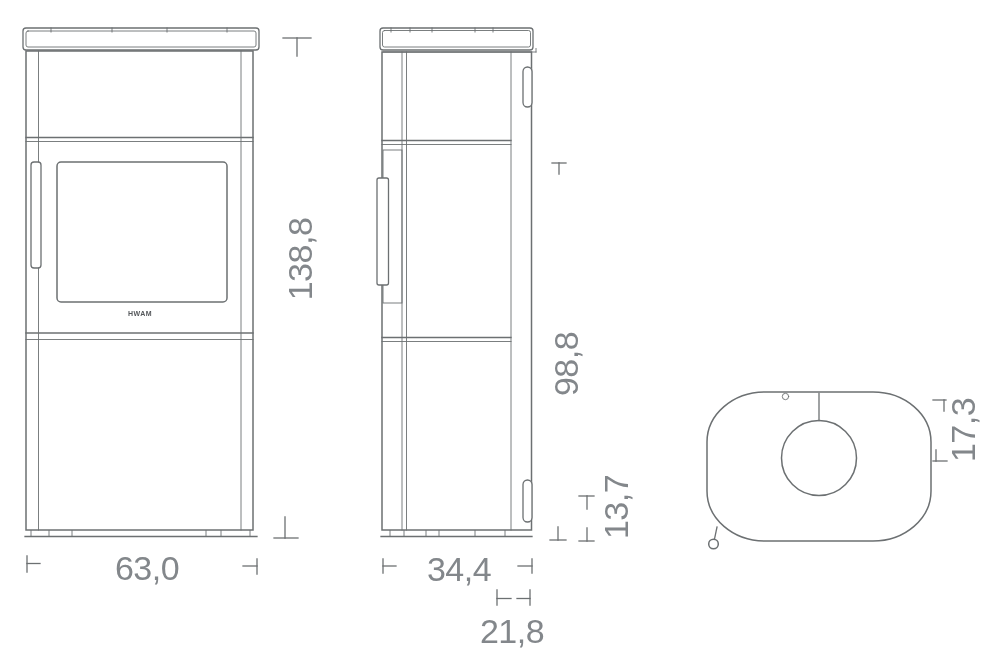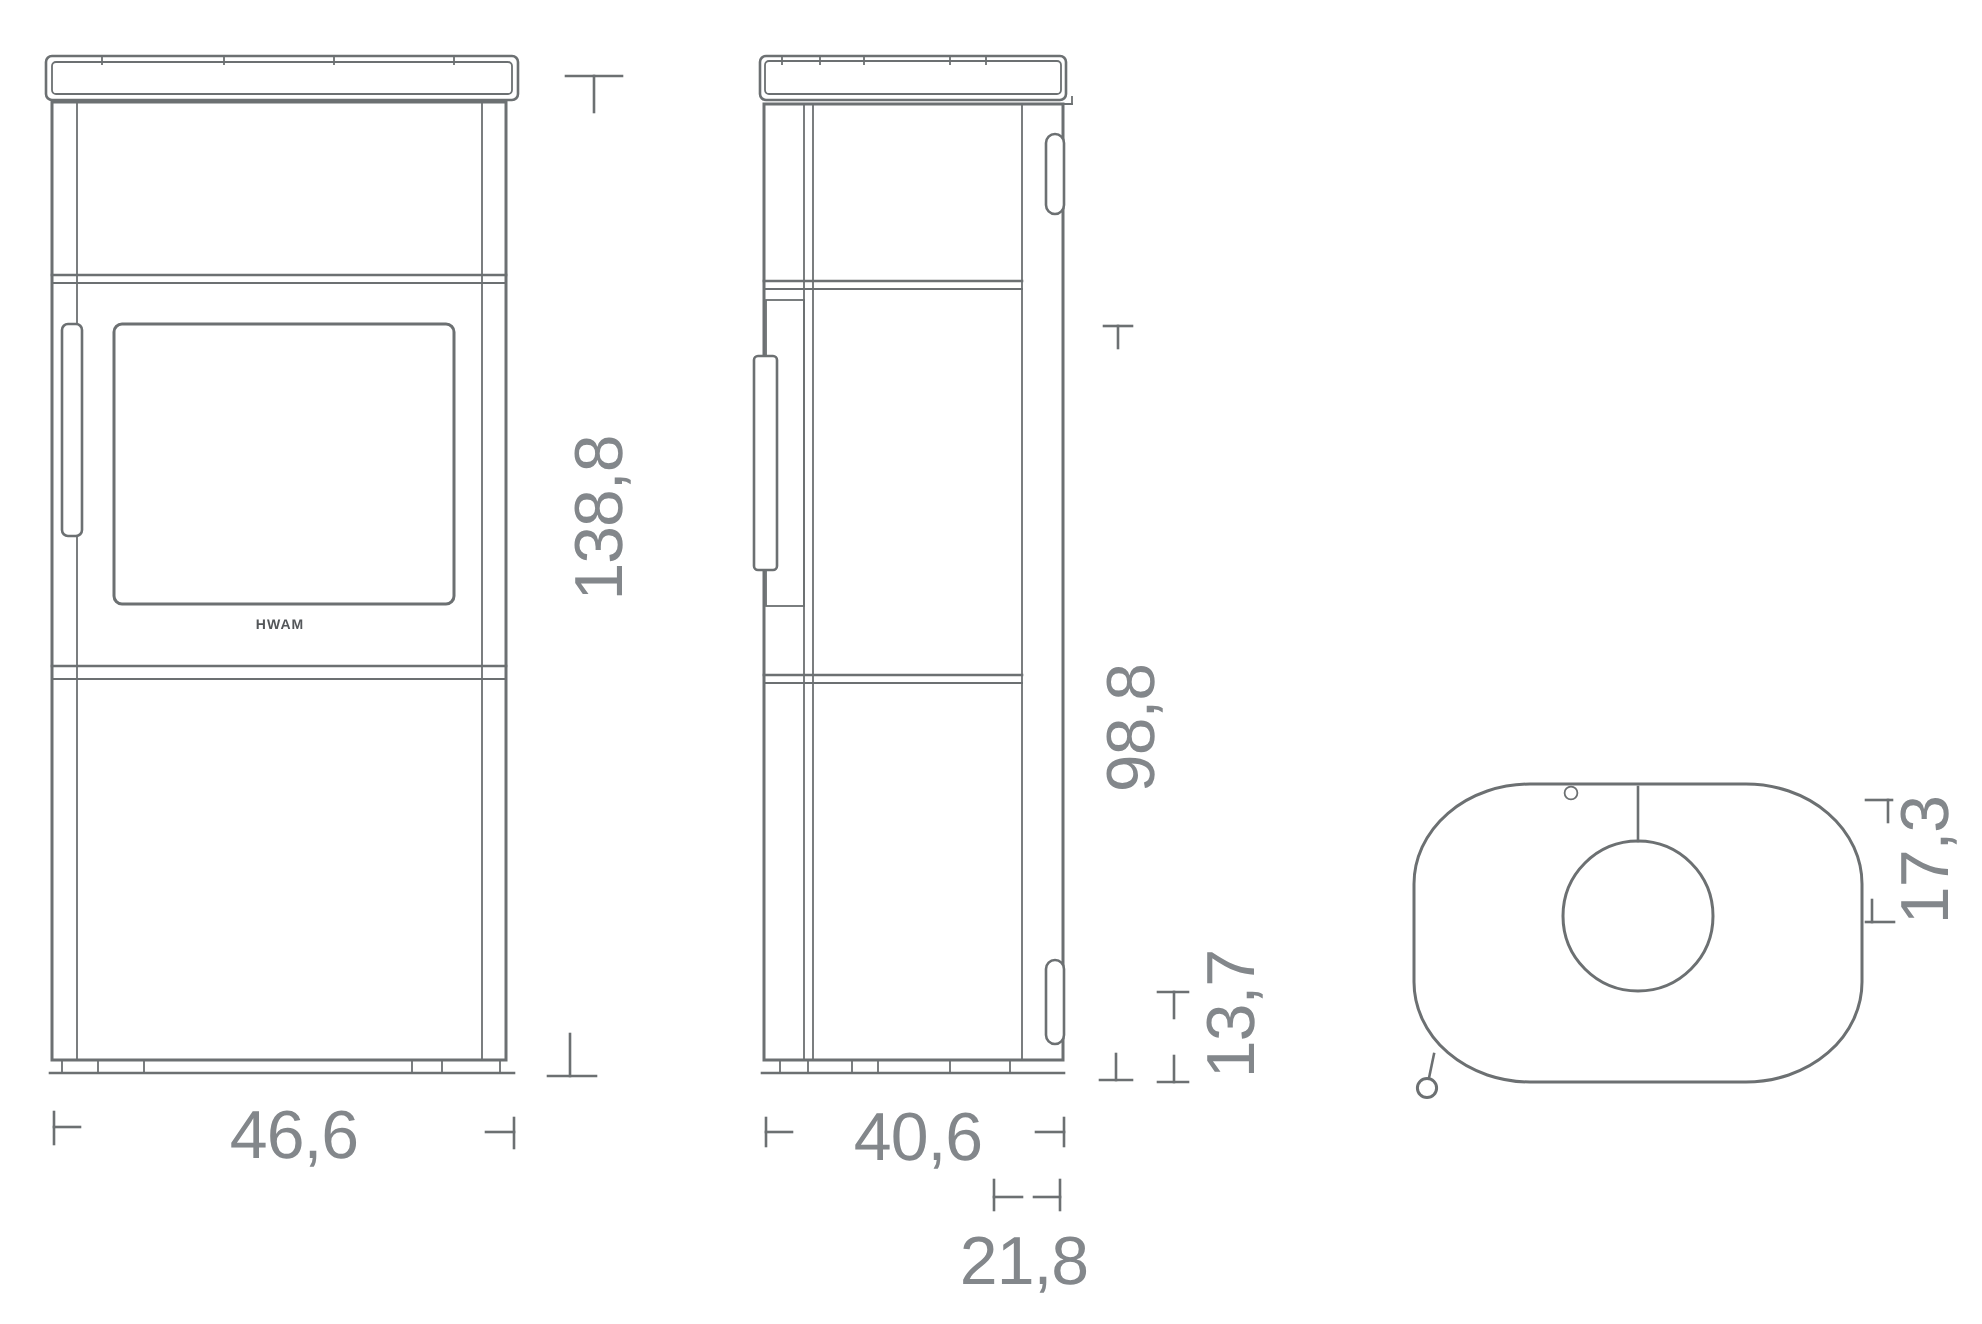--- a/index.html
+++ b/index.html
@@ -190,25 +190,25 @@
         <line class="art" x1="933" y1="400" x2="946" y2="400"></line>
         <line class="art" x1="944" y1="400" x2="944" y2="411"></line>
       </g>
       <g>
         <line class="art" x1="936" y1="450" x2="936" y2="461"></line>
         <line class="art" x1="933" y1="461" x2="947" y2="461"></line>
       </g>
     </g>
   </svg>
 
-  <div class="dim" style="left:147px;top:568px;">46,6</div>
+  <div class="dim" style="left:147px;top:568px;">63,0</div>
 
   <div class="dim vert" style="left:300px;top:259px;">138,8</div>
 
-  <div class="dim" style="left:459px;top:569px;">40,6</div>
+  <div class="dim" style="left:459px;top:569px;">34,4</div>
 
   <div class="dim" style="left:512px;top:631px;">21,8</div>
 
   <div class="dim vert" style="left:566px;top:364px;">98,8</div>
 
   <div class="dim vert" style="left:616px;top:507px;">13,7</div>
 
   <div class="dim vert" style="left:963px;top:430px;">17,3</div>
 
   <div class="brand" style="left:140px;top:313px;">HWAM</div>

